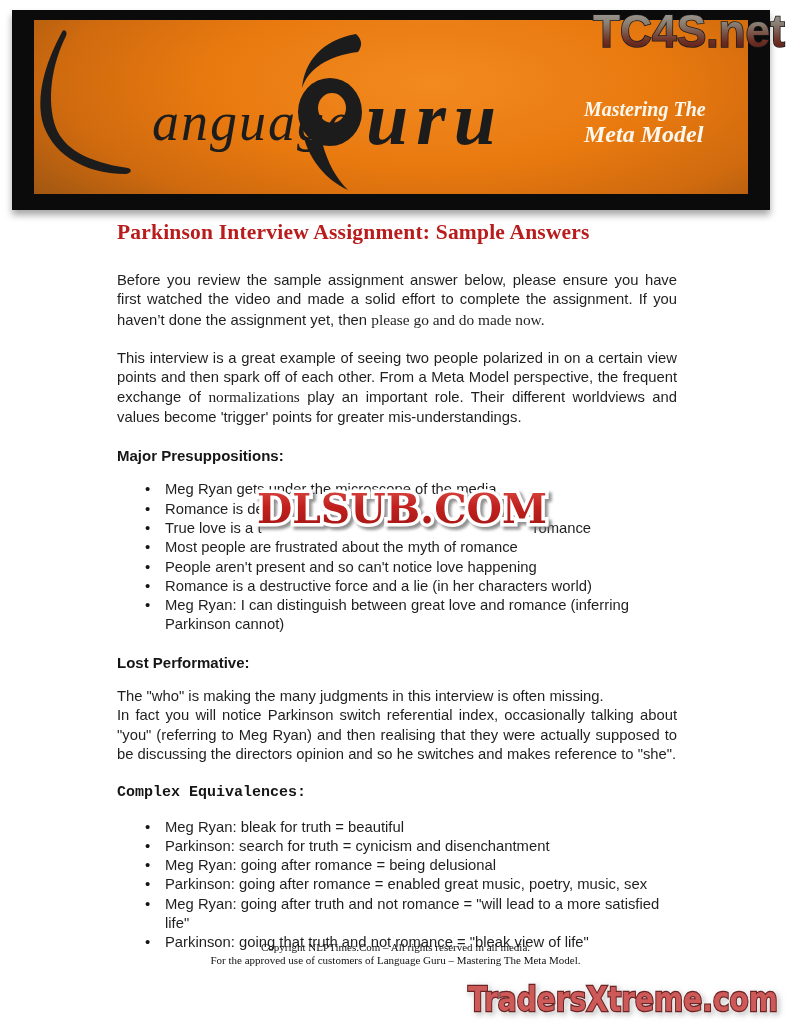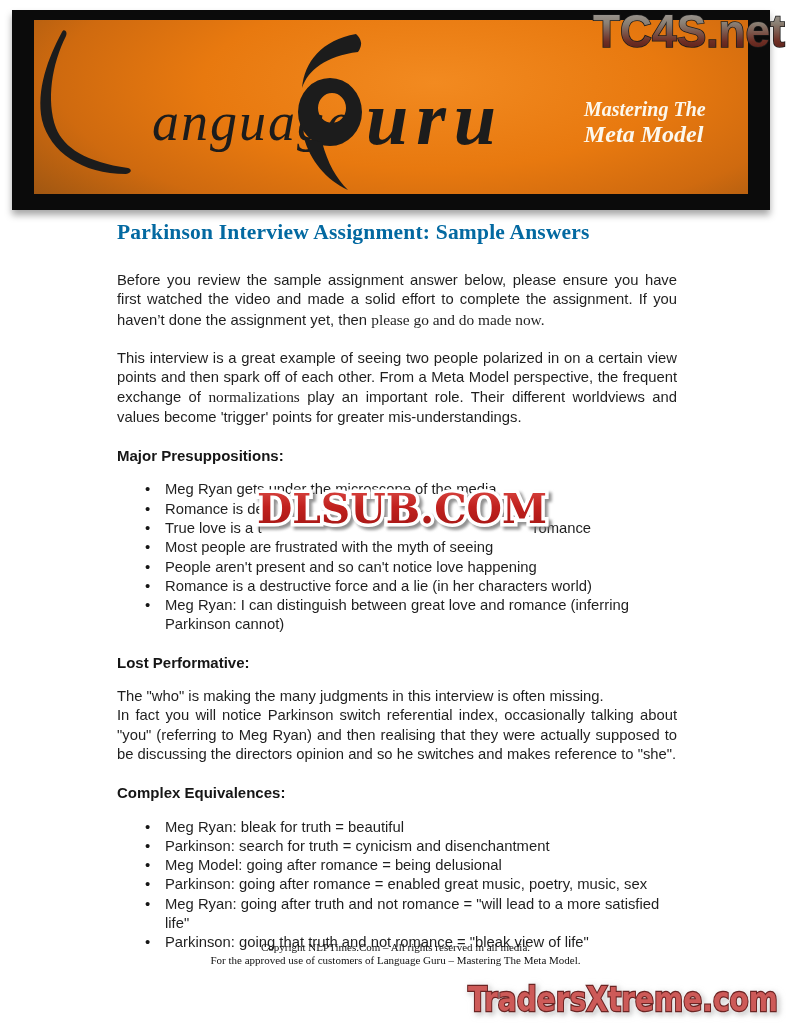--- a/index.html
+++ b/index.html
@@ -26,21 +26,21 @@
   .wm-dlsub{position:absolute;left:247px;top:482px;width:312px;height:54px;}
   .wm-traders{position:absolute;left:460px;top:977px;width:326px;height:46px;}
 
   
   .content{
     position:absolute;left:117px;top:220px;width:560px;
     font-size:14.8px;line-height:19.3px;
   }
   .doc-title{
     font-family:"Liberation Serif",serif;font-weight:bold;
-    font-size:21.5px;line-height:24px;color:#0369a1;
+    font-size:21.5px;line-height:24px;color:#b91c1c;
     margin:0 0 27px 0;letter-spacing:0.2px;
   }
   p.body{margin:0 0 19px 0;text-align:justify;}
   p.body-flat{margin:0;text-align:justify;}
   .serif{font-family:"Liberation Serif",serif;font-size:15.4px;}
   h2.sect{font-size:15px;font-weight:bold;color:#161616;margin:18px 0 15px 0;}
   ul.blt{list-style:none;margin:0;padding:0 0 0 28px;}
   ul.blt li{position:relative;padding-left:20px;}
   ul.blt li::before{content:"\2022";position:absolute;left:0;top:-1px;font-size:15px;color:#161616;}
   .wm-gap{display:inline-block;width:272px;}
@@ -92,35 +92,35 @@
 
     <p class="body"><span>Before you review the sample assignment answer below, please ensure you have first watched the video and made a solid effort to complete the assignment. If you haven’t done the assignment yet, then </span><span class="serif">please go and do made now.</span></p>
 
     <p class="body"><span>This interview is a great example of seeing two people polarized in on a certain view points and then spark off of each other. From a Meta Model perspective, the frequent exchange of </span><span class="serif">normalizations</span><span> play an important role. Their different worldviews and values become 'trigger' points for greater mis-understandings.</span></p>
 
     <h2 class="sect">Major Presuppositions:</h2>
     <ul class="blt">
       <li>Meg Ryan gets under the microscope of the media</li>
       <li><span>Romance is dea</span></li>
       <li><span>True love is a t</span><span class="wm-gap"></span><span>romance</span></li>
-      <li>Most people are frustrated with the myth of seeing</li>
+      <li>Most people are frustrated about the myth of romance</li>
       <li>People aren't present and so can't notice love happening</li>
       <li>Romance is a destructive force and a lie (in her characters world)</li>
       <li>Meg Ryan: I can distinguish between great love and romance (inferring Parkinson cannot)</li>
     </ul>
 
     <h2 class="sect">Lost Performative:</h2>
     <p class="body-flat">The "who" is making the many judgments in this interview is often missing.</p>
     <p class="body-flat">In fact you will notice Parkinson switch referential index, occasionally talking about "you" (referring to Meg Ryan) and then realising that they were actually supposed to be discussing the directors opinion and so he switches and makes reference to "she".</p>
 
-    <h2 class="sect" style="margin-top:19px;">Complex Equivalences:</h2>
+    <h2 class="sect" style="margin-top:19px;font-family:Liberation Mono, monospace;">Complex Equivalences:</h2>
     <ul class="blt">
       <li>Meg Ryan: bleak for truth = beautiful</li>
       <li>Parkinson: search for truth = cynicism and disenchantment</li>
-      <li>Meg Model: going after romance = being delusional</li>
+      <li>Meg Ryan: going after romance = being delusional</li>
       <li>Parkinson: going after romance = enabled great music, poetry, music, sex</li>
       <li>Meg Ryan: going after truth and not romance = "will lead to a more satisfied life"</li>
       <li>Parkinson: going that truth and not romance = "bleak view of life"</li>
     </ul>
   </div>
 
   <svg class="wm-dlsub" viewBox="0 0 312 54">
     <defs>
       <linearGradient id="dlg" x1="0" y1="0" x2="0" y2="1">
         <stop offset="0%" stop-color="#dd4d48"></stop>

